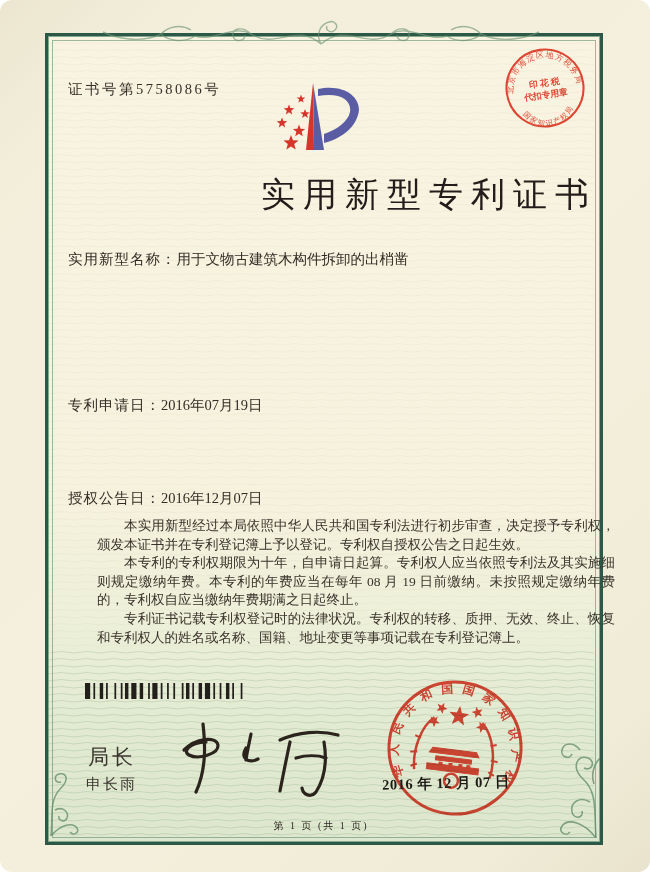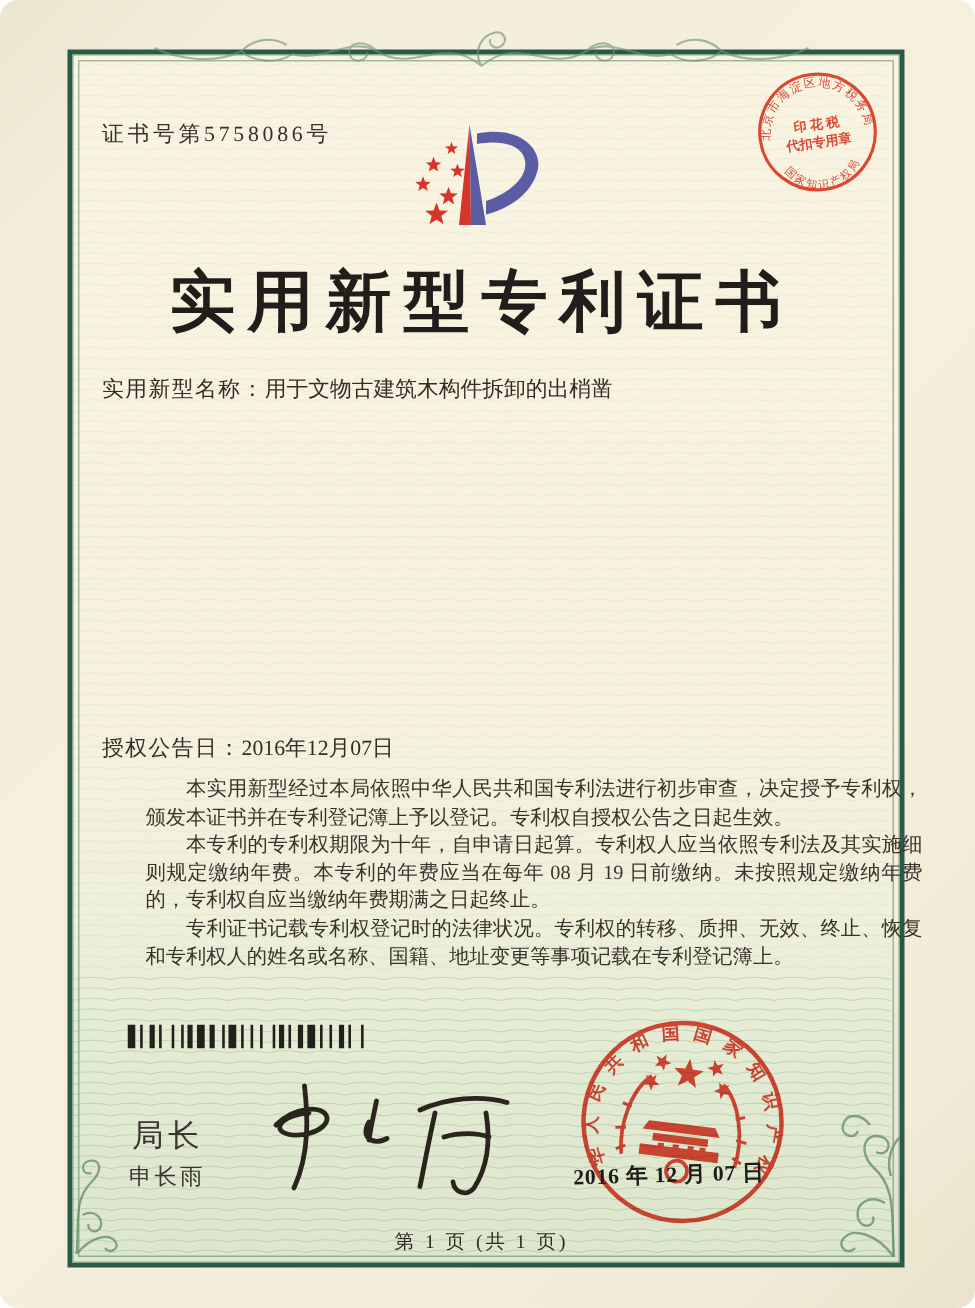--- a/index.html
+++ b/index.html
@@ -18,22 +18,22 @@
     box-shadow:0 0 0 1px #86a88c inset;
     background:linear-gradient(to bottom,#f9f4e1 0%, #f7f2de 55%, #eef0d9 72%, #e2ead2 85%, #dde7cd 100%);
   }
   .frame-inner{
     left:4px; top:4px; right:4px; bottom:4px; position:absolute;
     border:1px solid rgba(72,120,94,.5);
   }
   .wave-layer{left:48px; top:36px; width:546px; height:800px; pointer-events:none;}
   .cert-no{left:68px; top:80px; font-size:14.5px; letter-spacing:2.5px; color:#37302a;}
   .title{
-    left:45px; top:172px; width:552px; text-align:center;
-    font-size:44px; font-weight:bold; letter-spacing:8px; color:#221d1a;
+    left:45px; top:172px; width:552px; text-align:right;
+    font-size:34px; font-weight:normal; letter-spacing:8px; color:#221d1a;
   }
   .field-row{left:68px; width:500px; font-size:14.5px; color:#332c26; white-space:nowrap;}
   .field-row .lab{letter-spacing:1px;text-align:center;}
   .body-block{
     left:67px; top:517px; width:518px;
     font-size:13.5px; line-height:18.6px; text-align:justify; color:#3a332c;margin-left:30px;
   }
   .body-block p{margin:0; text-indent:2em;}
   .barcode{left:85px; top:683px; width:162px; height:16px;}
   .director-label{left:88px; top:743px; font-size:21px; letter-spacing:3px; color:#3a352e;}
@@ -41,21 +41,21 @@
   .signature{left:168px; top:714px; width:190px; height:95px;}
   .seal{mix-blend-mode:multiply; opacity:.92;}
   .tax-stamp{left:503px; top:46px; width:84px; height:84px; transform:rotate(-8deg);}
   .cnipa-seal{left:385px; top:678px; width:140px; height:140px; transform:rotate(7deg);}
   .seal-date{
     left:366px; top:774px; width:160px; text-align:center; font-size:14.5px;
     font-weight:bold; letter-spacing:.5px; color:#1e1a16; transform:rotate(-1.5deg);
   }
   .footer{
     left:45px; top:819px; width:552px; text-align:center;
-    font-size:13px; letter-spacing:2px; color:#2f2a24;
+    font-size:10px; letter-spacing:2px; color:#2f2a24;
   }
   .flourish{pointer-events:none; opacity:.75;}
   svg text{font-family:"Liberation Serif","DejaVu Serif",serif;}
 </style>
 </head>
 <body>
 
 <div id="page">
 
   <div class="abs frame">
@@ -219,20 +219,21 @@
         <polygon points="37.0,27.0 38.2,30.3 41.8,30.5 39.0,32.6 39.9,36.0 37.0,34.1 34.1,36.0 35.0,32.6 32.2,30.5 35.8,30.3"></polygon>
         <polygon points="14.0,35.5 15.4,39.1 19.2,39.3 16.2,41.7 17.2,45.4 14.0,43.3 10.8,45.4 11.8,41.7 8.8,39.3 12.6,39.1"></polygon>
         <polygon points="31.0,42.5 32.6,46.8 37.2,47.0 33.6,49.8 34.8,54.3 31.0,51.7 27.2,54.3 28.4,49.8 24.8,47.0 29.4,46.8"></polygon>
         <polygon points="23.0,53.0 25.0,58.3 30.6,58.5 26.2,62.0 27.7,67.5 23.0,64.4 18.3,67.5 19.8,62.0 15.4,58.5 21.0,58.3"></polygon>
       </g>
   </svg>
 
   <div class="abs title">实用新型专利证书</div>
 
   <div class="abs field-row" style="top:250px;"><span class="lab">实用新型名称：</span><span>用于文物古建筑木构件拆卸的出梢凿</span></div>
+  <div class="abs field-row" style="top:396px;"><span class="lab">专利申请日：</span><span>2016年07月19日</span></div>
   <div class="abs field-row" style="top:489px;"><span class="lab">授权公告日：</span><span>2016年12月07日</span></div>
 
   <div class="abs body-block">
     <p>本实用新型经过本局依照中华人民共和国专利法进行初步审查，决定授予专利权，颁发本证书并在专利登记簿上予以登记。专利权自授权公告之日起生效。</p>
     <p>本专利的专利权期限为十年，自申请日起算。专利权人应当依照专利法及其实施细则规定缴纳年费。本专利的年费应当在每年 08 月 19 日前缴纳。未按照规定缴纳年费的，专利权自应当缴纳年费期满之日起终止。</p>
     <p>专利证书记载专利权登记时的法律状况。专利权的转移、质押、无效、终止、恢复和专利权人的姓名或名称、国籍、地址变更等事项记载在专利登记簿上。</p>
   </div>
 
   <svg class="abs barcode" id="barcode" viewBox="0 0 162 16" preserveAspectRatio="none">
       <rect x="0.00" y="0" width="5.18" height="16" fill="#23201c"></rect>

